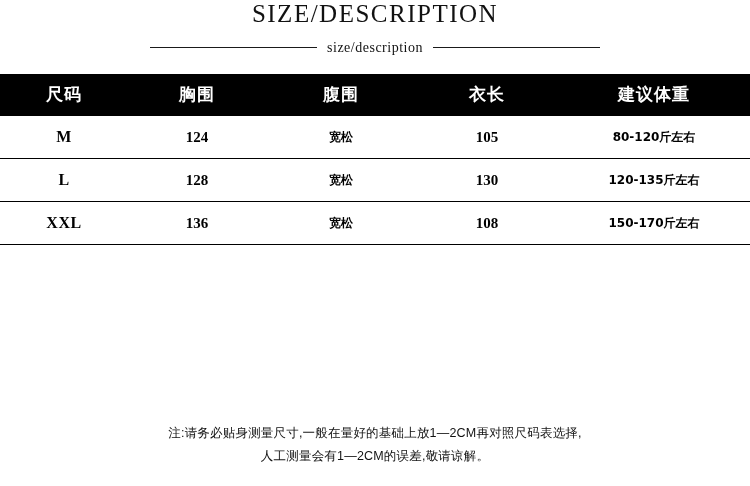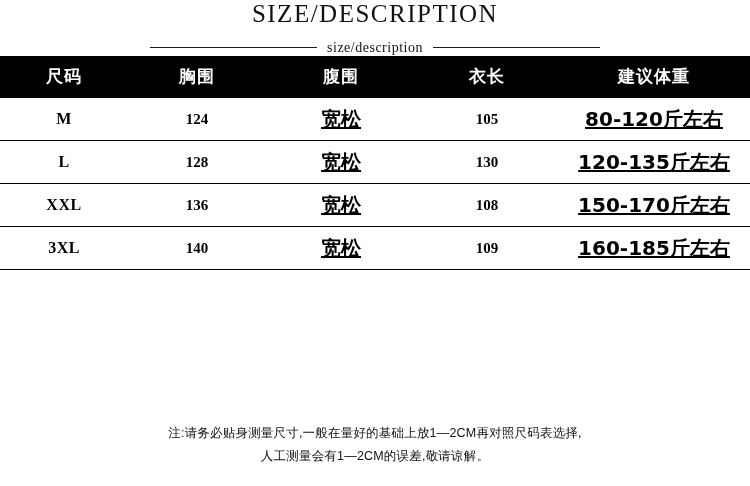--- a/index.html
+++ b/index.html
@@ -51,20 +51,21 @@
     font-family: "Liberation Serif", serif;
     font-size: 14px;
     letter-spacing: 0.5px;
     padding: 0 10px;
     white-space: nowrap;
     color: #111;
   }
 
   
   .table-wrap {
+    margin-top: 18px;
     width: 598px;
   }
   table.size-table {
     border-collapse: collapse;
     width: 750px;
     table-layout: fixed;
   }
   table.size-table col.c0 { width: 128px; }
   table.size-table col.c1 { width: 138px; }
   table.size-table col.c2 { width: 150px; }
@@ -91,22 +92,21 @@
     border-top: 1px solid #000000;
     border-bottom: 1px solid #000000;
     font-family: "Liberation Sans", sans-serif;
     background: #ffffff;
     color: #000;
   }
   table.size-table tbody tr td:first-child { border-left: none; }
   table.size-table tbody tr td:last-child { border-right: none; }
   table.size-table tbody td.cjk {
     font-family: "DejaVu Sans", sans-serif;
-    font-size: 20px;
-    text-decoration: underline;
+    font-size: 12px;
   }
   table.size-table tbody td.num {
     font-family: "Liberation Serif", serif;
     font-size: 15px;
   }
   table.size-table tbody td.size {
     font-family: "Liberation Serif", serif;
     font-size: 16px;
     letter-spacing: 0.5px;
   }
@@ -177,27 +177,20 @@
           <td class="num">130</td>
           <td class="cjk">120-135斤左右</td>
         </tr>
         <tr>
           <td class="size">XXL</td>
           <td class="num">136</td>
           <td class="cjk">宽松</td>
           <td class="num">108</td>
           <td class="cjk">150-170斤左右</td>
         </tr>
-        <tr>
-          <td class="size">3XL</td>
-          <td class="num">140</td>
-          <td class="cjk">宽松</td>
-          <td class="num">109</td>
-          <td class="cjk">160-185斤左右</td>
-        </tr>
       </tbody>
     </table>
   </div>
 
   <div class="note">
     <span class="line">注:请务必贴身测量尺寸,一般在量好的基础上放1—2CM再对照尺码表选择,</span>
     <span class="line">人工测量会有1—2CM的误差,敬请谅解。</span>
   </div>
 
 </div>

